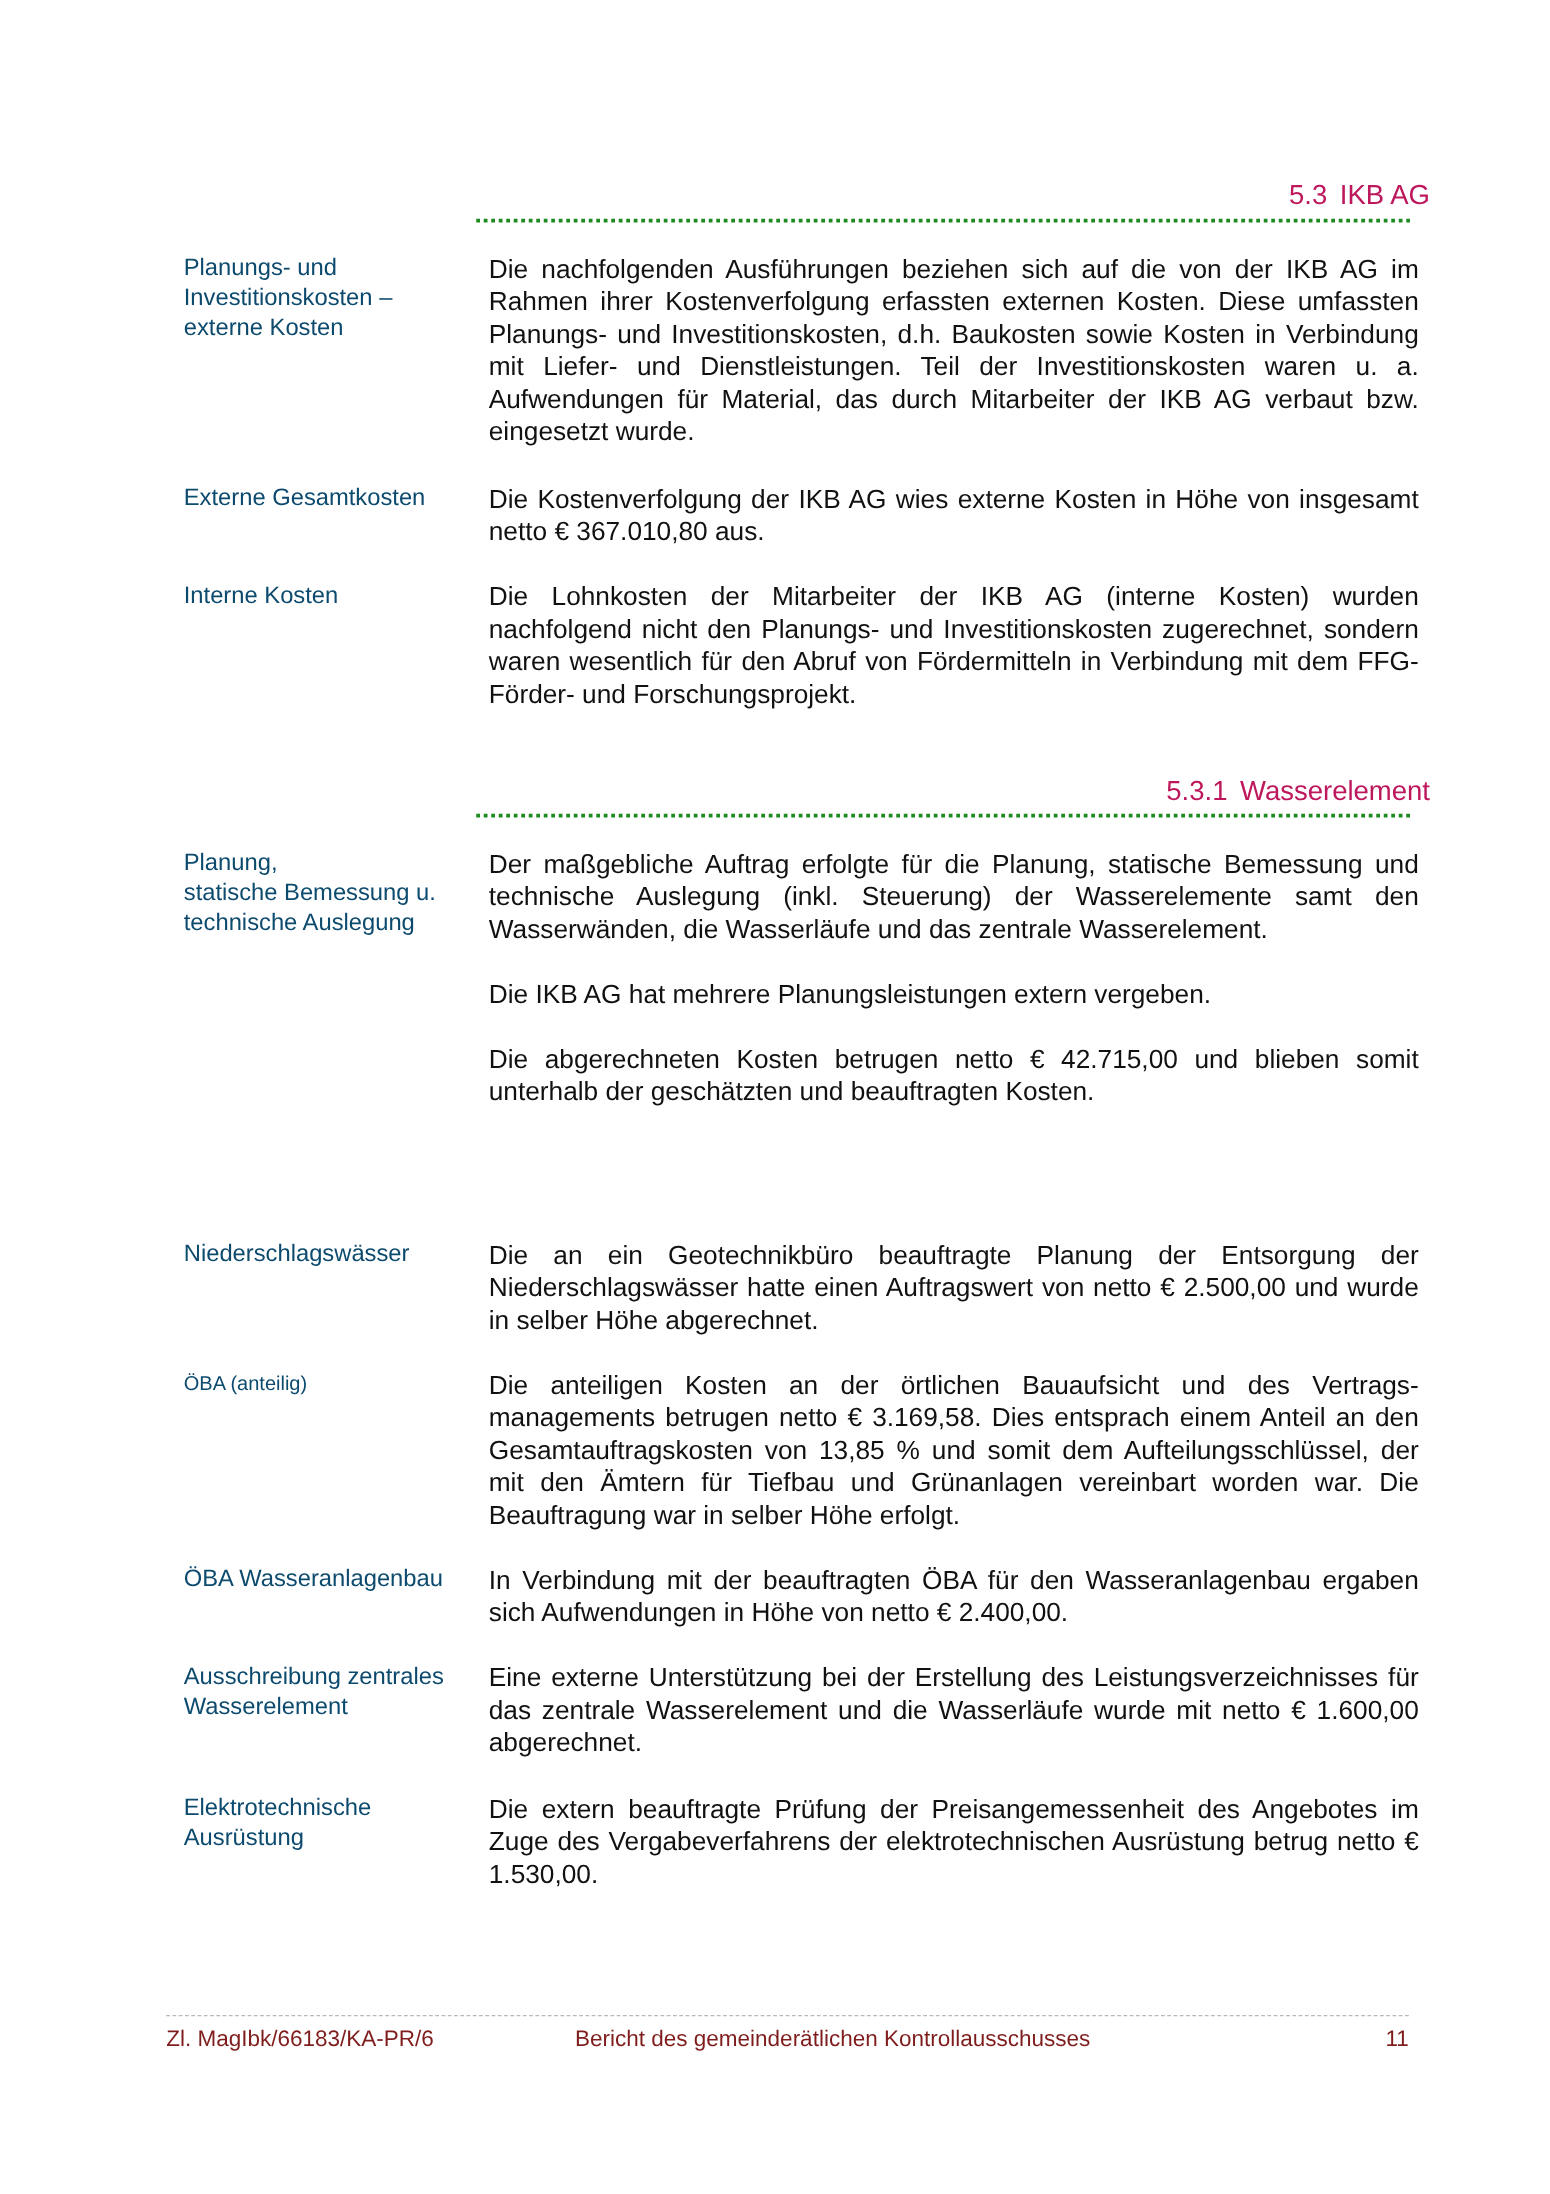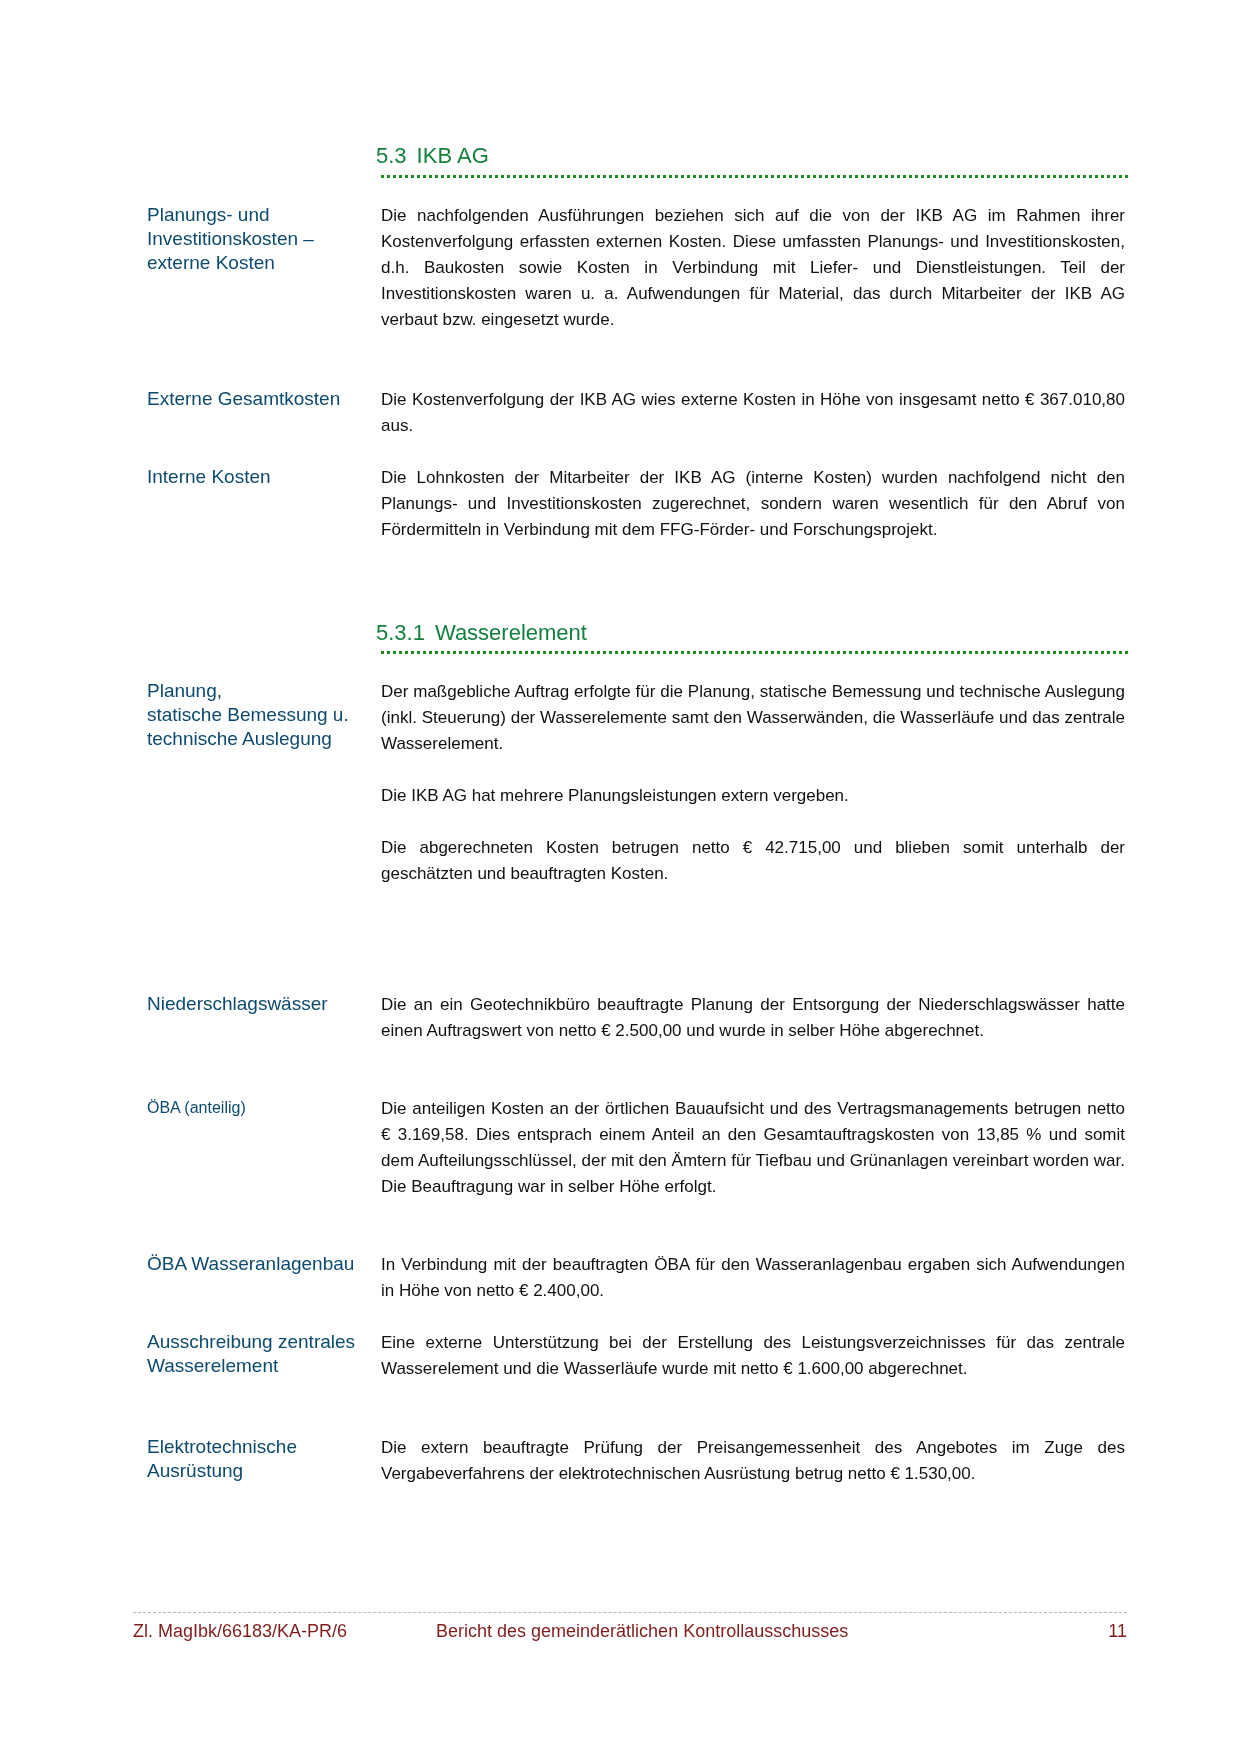--- a/index.html
+++ b/index.html
@@ -16,23 +16,24 @@
       color: #111111;
     }
     .page {
       position: absolute;
       left: 0; top: 0;
       width: 1240px;
       height: 1755px;
     }
     .heading {
       position: absolute;
-      left: 376px;
+      left: 400px;
       width: 744px;
-      color: #15803d;
+      text-align: right;
+      color: #be185d;
       font-size: 22px;
       line-height: 26px;
     }
     .heading .num { margin-right: 10px; }
     .rule {
       position: absolute;
       left: 381px;
       width: 747px;
       height: 0;
       border-top: 3px dotted #1f8a1f;
@@ -48,24 +49,24 @@
       top: 0;
       width: 235px;
       color: #0c4a6e;
       font-size: 19px;
       line-height: 24px;
       white-space: pre-line;
     }
     .label.big { font-size: 16px; line-height: 24px; }
     .body {
       position: absolute;
-      left: 234px;
+      left: 244px;
       top: 0;
       width: 744px;
-      font-size: 17px;
+      font-size: 21px;
       line-height: 26px;
       text-align: justify;
       hyphens: manual;
     }
     .body p { margin: 0 0 26px 0; }
     .body p:last-child { margin-bottom: 0; }
     .footer-rule {
       position: absolute;
       left: 133px;
       top: 1612px;
@@ -73,21 +74,21 @@
       border-top: 1px dashed #b8b8b8;
     }
     .footer {
       position: absolute;
       top: 1620px;
       font-size: 18px;
       color: #7f1d1d;
       line-height: 22px;
     }
     .footer.left { left: 133px; }
-    .footer.center { left: 436px; }
+    .footer.center { left: 460px; }
     .footer.right { right: 113px; }
   </style>
 </head>
 <body>
 
 <div class="page">
 
   <div class="heading" style="top:143px;">
     <span class="num">5.3</span><span>IKB AG</span>
   </div>

